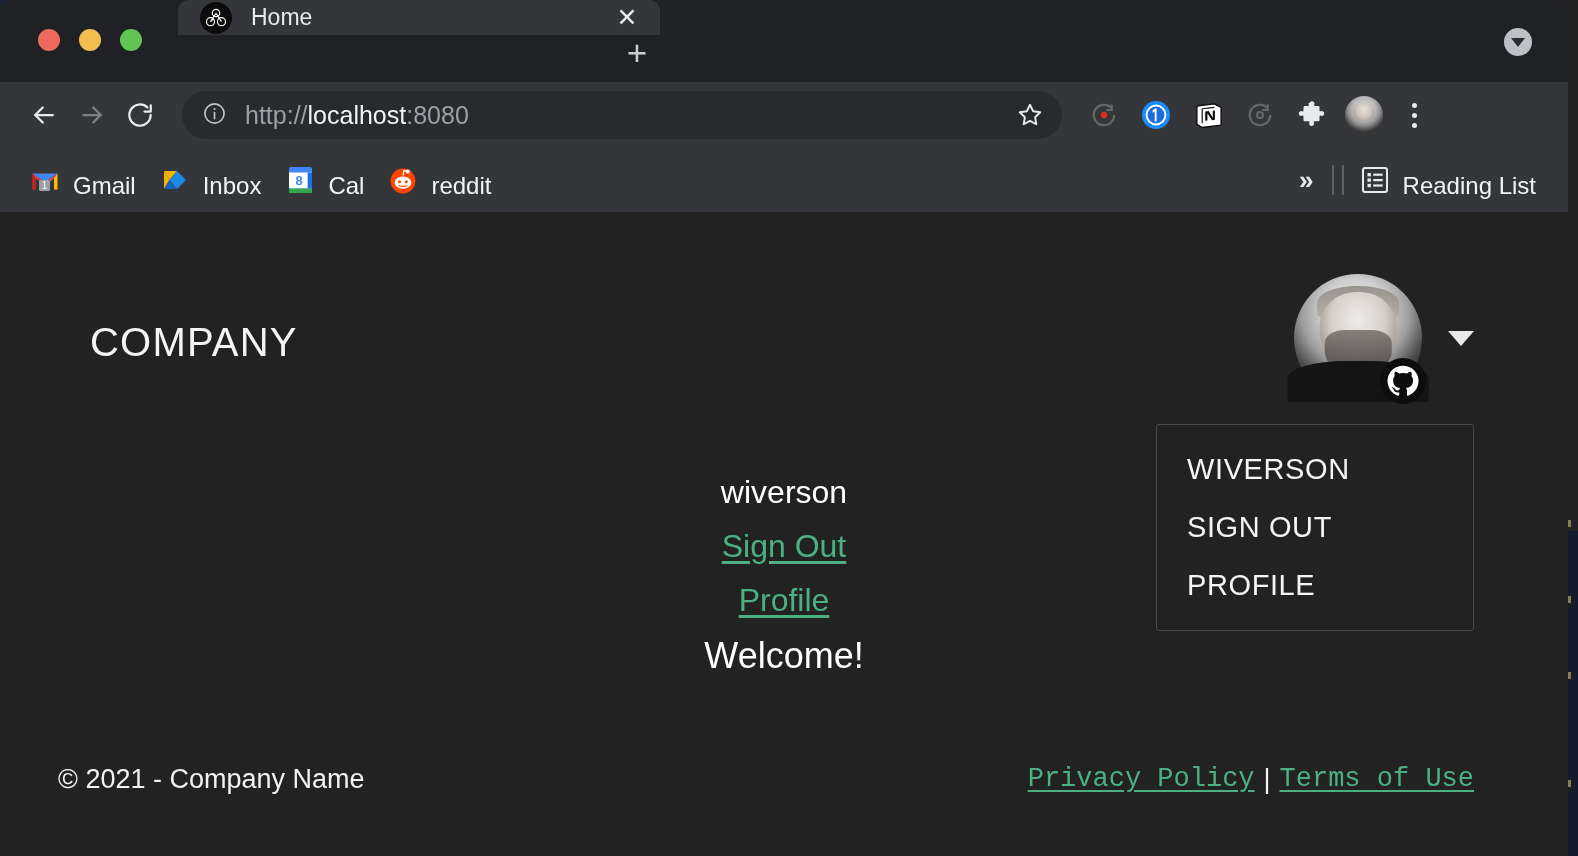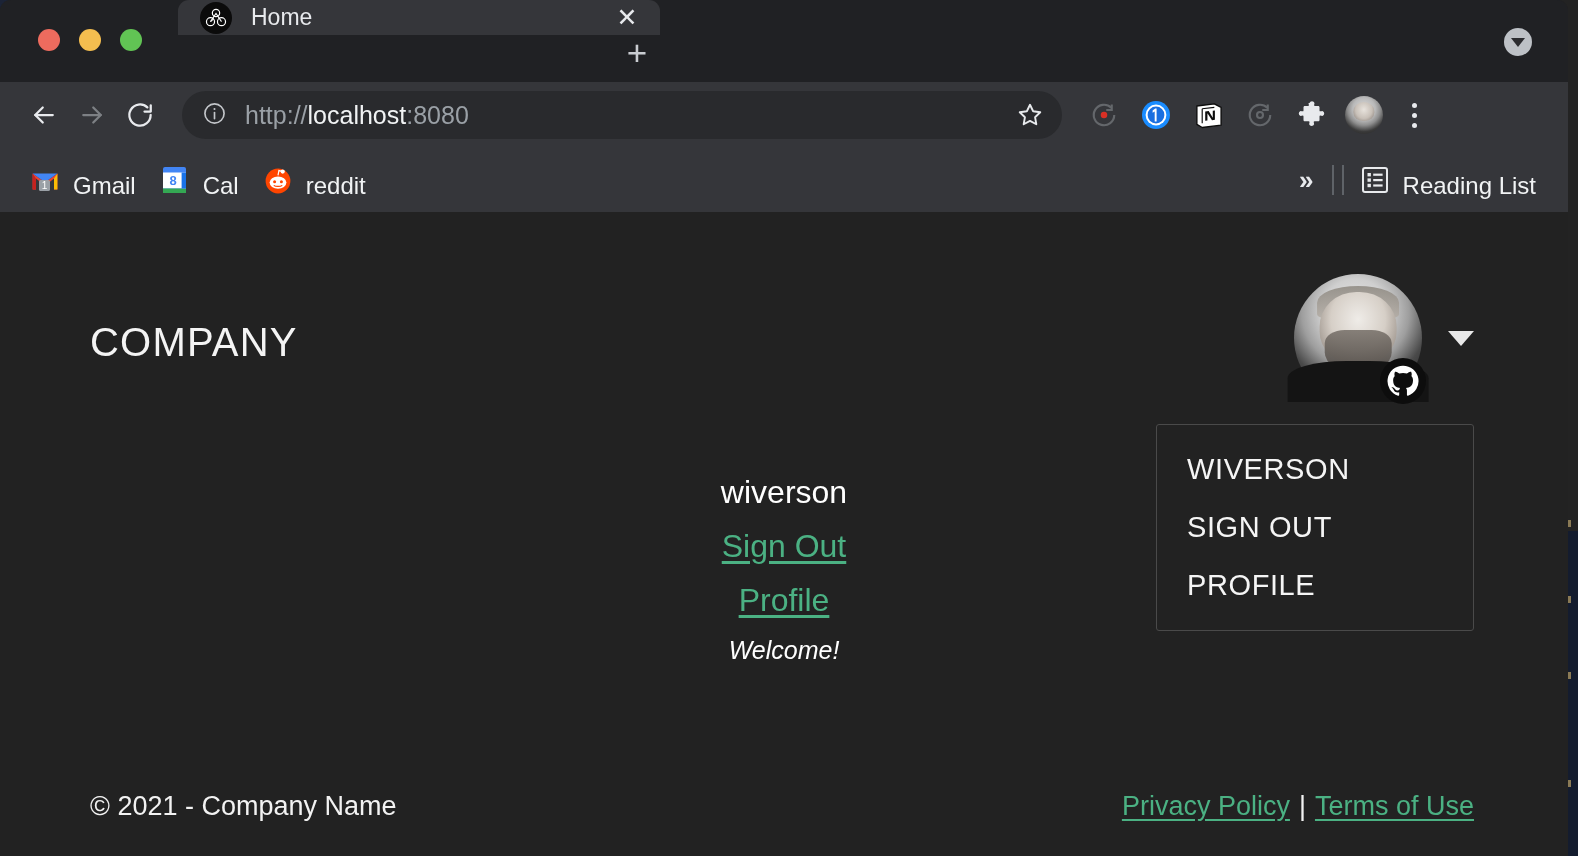--- a/index.html
+++ b/index.html
@@ -284,42 +284,43 @@
   }
   .center-link {
     color: #4BB183;
     font-size: 32px; font-weight: 400;
     text-decoration: underline;
     text-underline-offset: 4px;
     margin-top: 22px;
     line-height: 1;
   }
   #welcome-text {
-    color: #FFFFFF; font-size: 25px; font-weight: 400;
-    margin-top: 22px; line-height: 1; font-style: italic;
+    color: #FFFFFF; font-size: 36px; font-weight: 400;
+    margin-top: 22px; line-height: 1;
   }
 
   #site-footer {
     position: absolute; left: 0; right: 0; bottom: 0;
     height: 120px;
-    display: flex; align-items: flex-end;
-    padding: 0 94px 34px 90px;
+    display: flex; align-items: center;
+    padding: 0 94px 34px 58px;
   }
   #copyright {
     color: #F2F2F2; font-size: 27px; font-weight: 300;
   }
   #footer-links {
     margin-left: auto;
     display: flex; align-items: center;
     font-size: 27px; font-weight: 300;
   }
   #footer-links a {
     color: #4BB183;
     text-decoration: underline;
     text-underline-offset: 4px;
+    font-family: Liberation Mono, monospace;
   }
   #footer-sep { color: #F2F2F2; margin: 0 9px; }
 </style>
 </head>
 <body>
 
 <div id="behind-strip">
   <div class="bluedot" style="top:520px"></div>
   <div class="bluedot" style="top:596px"></div>
   <div class="bluedot" style="top:672px"></div>
@@ -455,20 +456,31 @@
           <path d="M1.6 4.6v15.8H5V9.6z" fill="#C5221F"></path>
           <path d="M23 9.6v10.8h3.4V4.6z" fill="#FBBC04"></path>
           <path d="M14 13.2 26.4 4.6H1.6z" fill="#4285F4"></path>
           <rect x="8" y="11" width="11" height="11" rx="1.6" fill="#9AA0A6"></rect>
           <text x="13.5" y="20" font-size="10" font-family="'Liberation Sans',sans-serif" fill="#ffffff" text-anchor="middle">1</text>
         </svg>
       </span>
       <span class="bm-label">Gmail</span>
     </div>
 
+    <div class="bookmark">
+      <span class="bm-icon">
+        <svg width="28" height="24" viewBox="0 0 28 24">
+          <path d="M3 3 L16 3 L8.5 12 Z" fill="#F4B400"></path>
+          <path d="M3 3 L8.5 12 L3 21 Z" fill="#F4B400"></path>
+          <path d="M16 3 L25 12 L16 21 L8.5 12 Z" fill="#1E88E5"></path>
+          <path d="M3 21 L8.5 12 L16 21 Z" fill="#1565C0"></path>
+        </svg>
+      </span>
+      <span class="bm-label">Inbox</span>
+    </div>
 
     <div class="bookmark">
       <span class="bm-icon">
         <svg width="25" height="28" viewBox="0 0 25 28">
           <rect x="1" y="1" width="23" height="26" rx="2" fill="#4285F4"></rect>
           <rect x="1" y="6.5" width="23" height="16" fill="#FFFFFF"></rect>
           <rect x="1" y="22.5" width="23" height="4.5" fill="#34A853"></rect>
           <rect x="19.6" y="6.5" width="4.4" height="16" fill="#1A73E8"></rect>
           <text x="11" y="19" font-size="13" font-weight="bold" font-family="'Liberation Sans',sans-serif" fill="#4285F4" text-anchor="middle">8</text>
         </svg>

